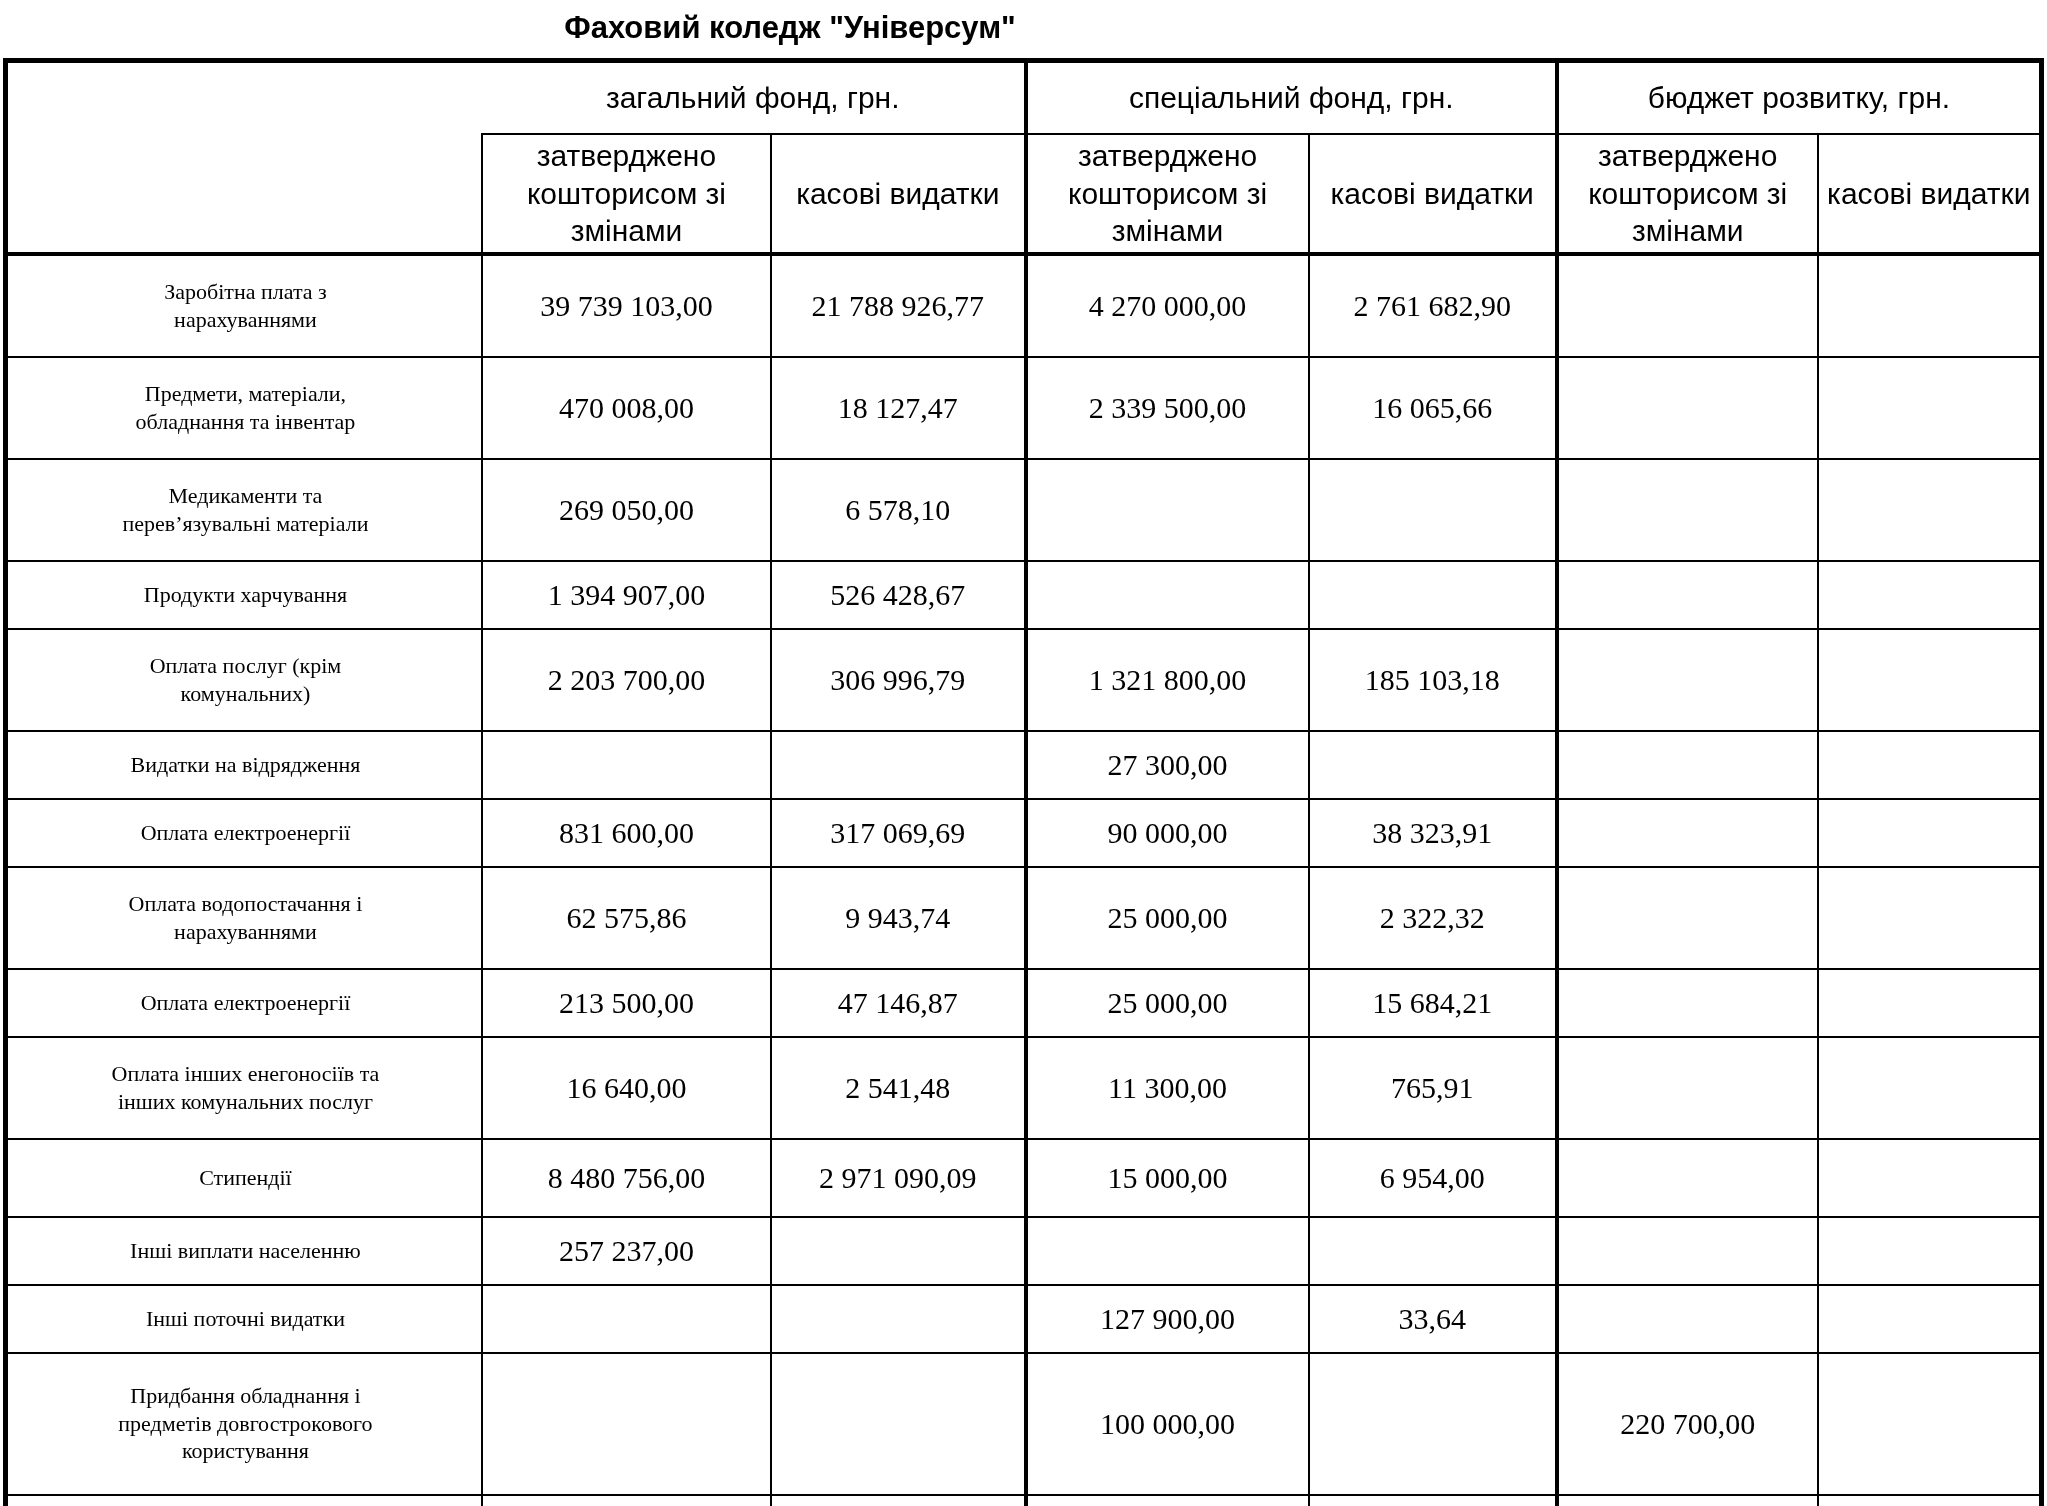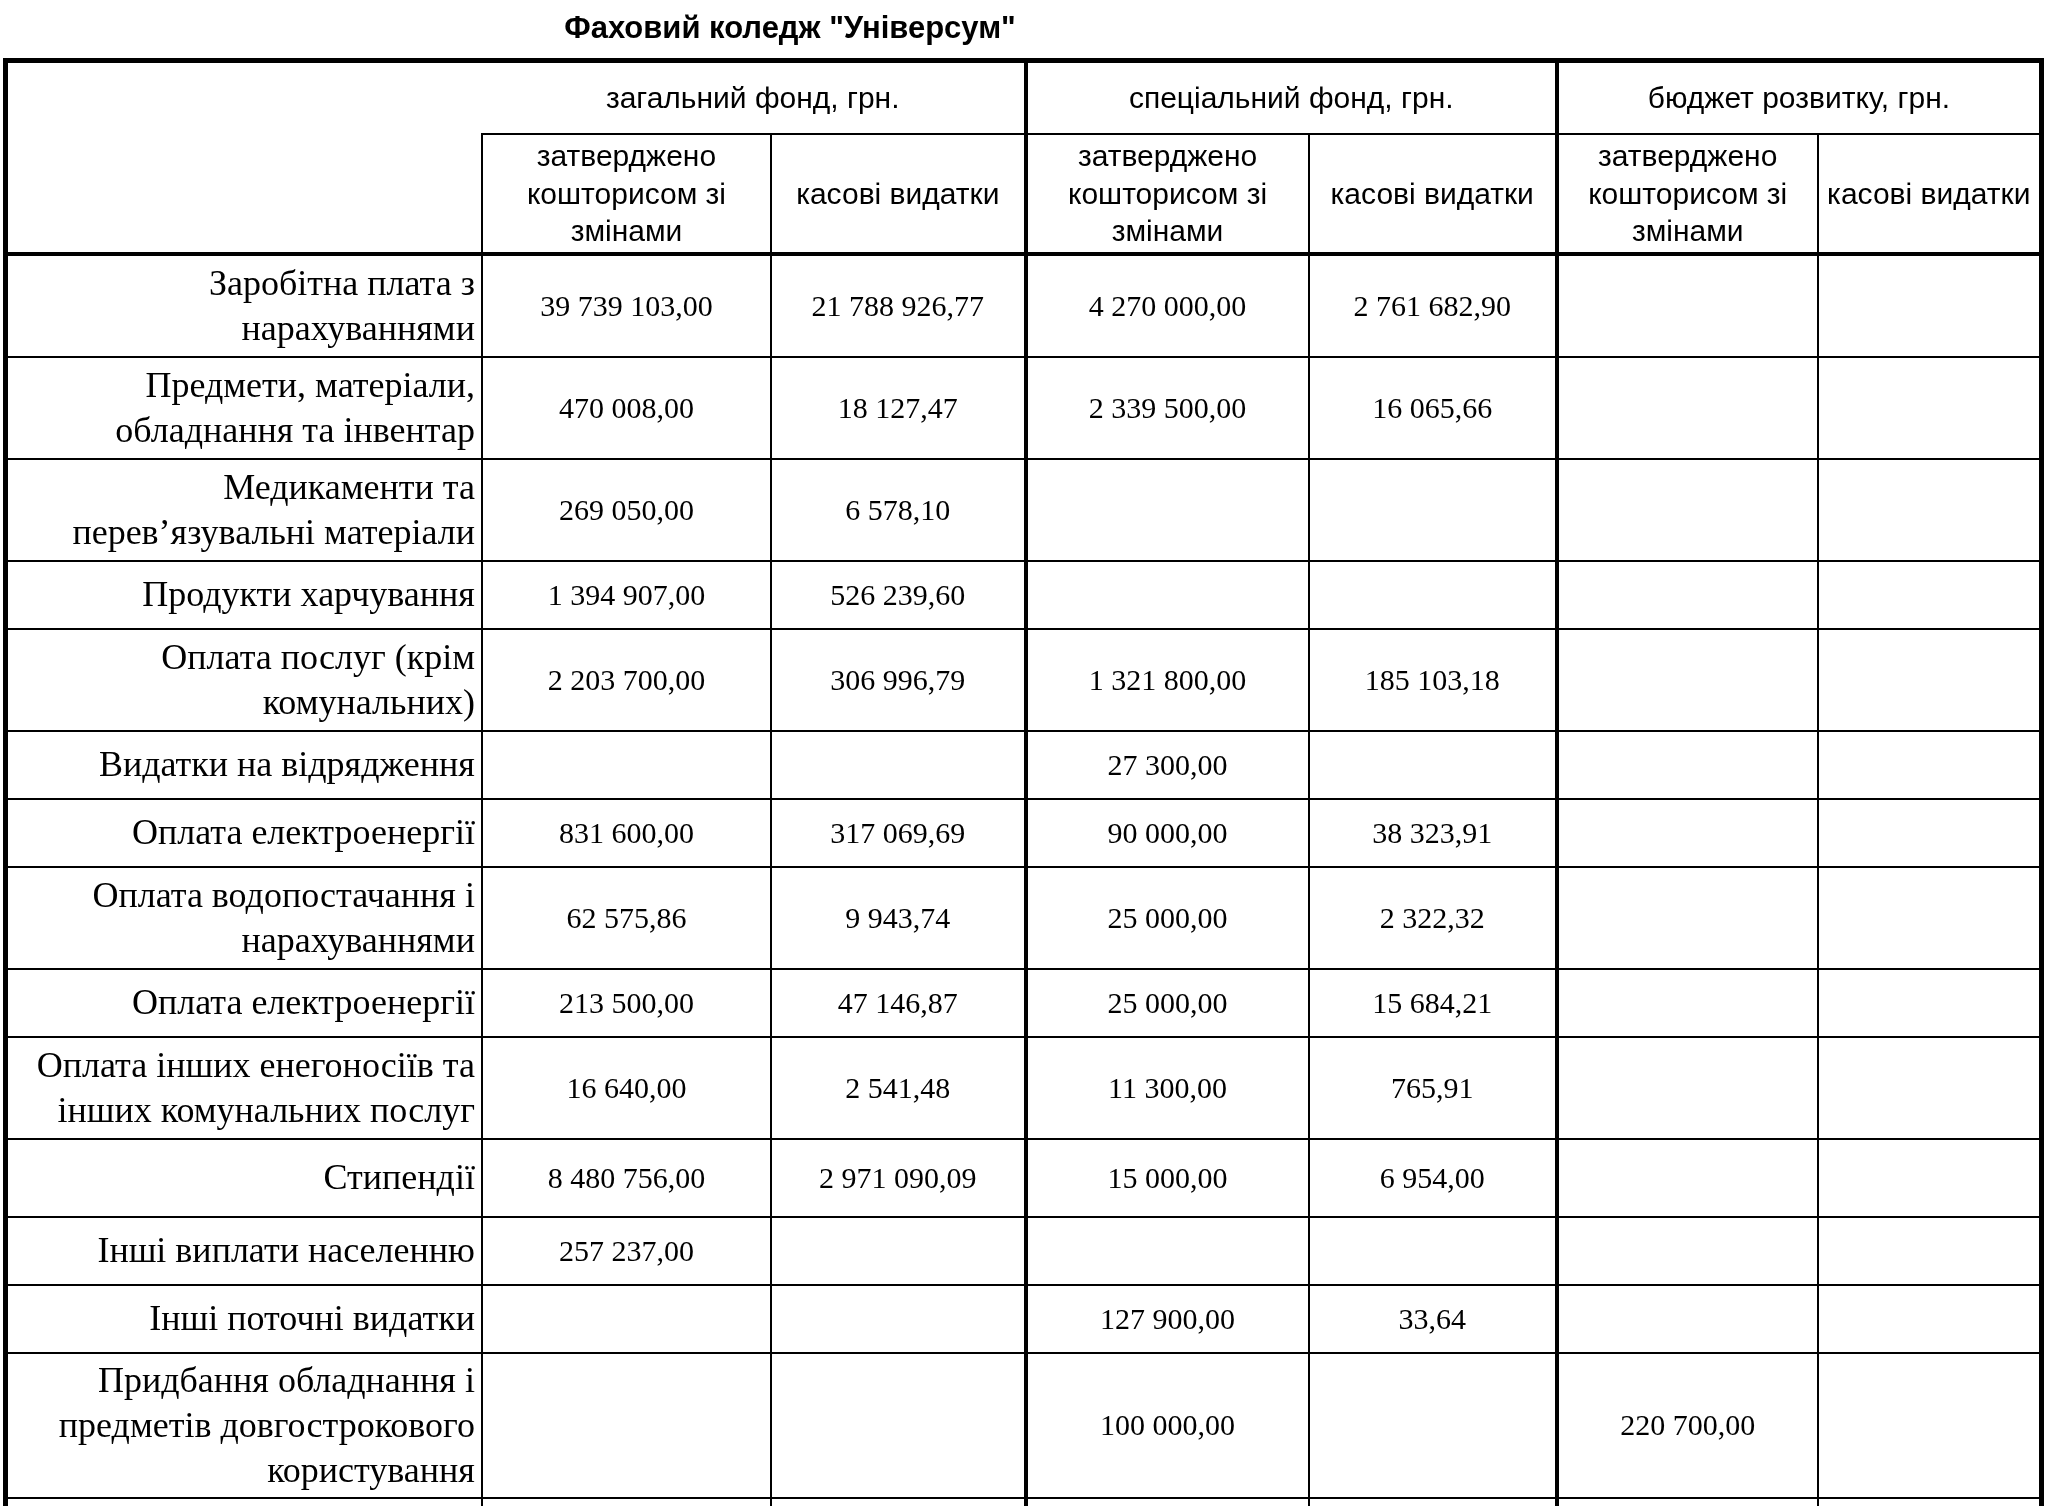--- a/index.html
+++ b/index.html
@@ -42,22 +42,22 @@
     white-space: pre-line;
     line-height: 1.25;
     padding: 2px 6px;
   }
   tr.group-row th { height: 66px; }
   tr.sub-row th { height: 92px; border-bottom: 4px solid #000; margin-top: 16px; }
   th.corner { border-right: 0; border-bottom: 4px solid #000; }
   th.g-first { border-left: 0; }
   .sep { border-left: 4px solid #000 !important; }
   td.label {
-    text-align: right;
-    font-size: 36px;
+    text-align: center;
+    font-size: 22px;
     padding: 4px 6px 4px 8px;
     white-space: pre-line;
     line-height: 1.25;
   }
   td.num {
     text-align: center;
     font-size: 30px;
     padding: 2px 4px;
   }
   tr.rh1 td { height: 58px; }
@@ -129,21 +129,21 @@
       <td class="num">269 050,00</td>
       <td class="num">6 578,10</td>
       <td class="num sep"></td>
       <td class="num"></td>
       <td class="num sep"></td>
       <td class="num"></td>
     </tr>
     <tr class="rh1">
       <td class="label">Продукти харчування</td>
       <td class="num">1 394 907,00</td>
-      <td class="num">526 239,60</td>
+      <td class="num">526 428,67</td>
       <td class="num sep"></td>
       <td class="num"></td>
       <td class="num sep"></td>
       <td class="num"></td>
     </tr>
     <tr class="rh2">
       <td class="label">Оплата послуг (крім
 комунальних)</td>
       <td class="num">2 203 700,00</td>
       <td class="num">306 996,79</td>

